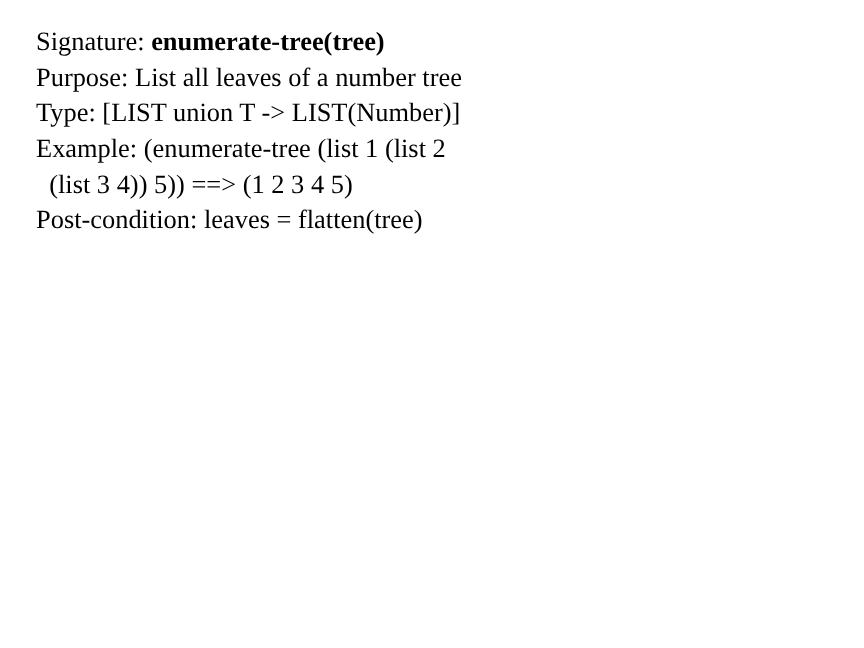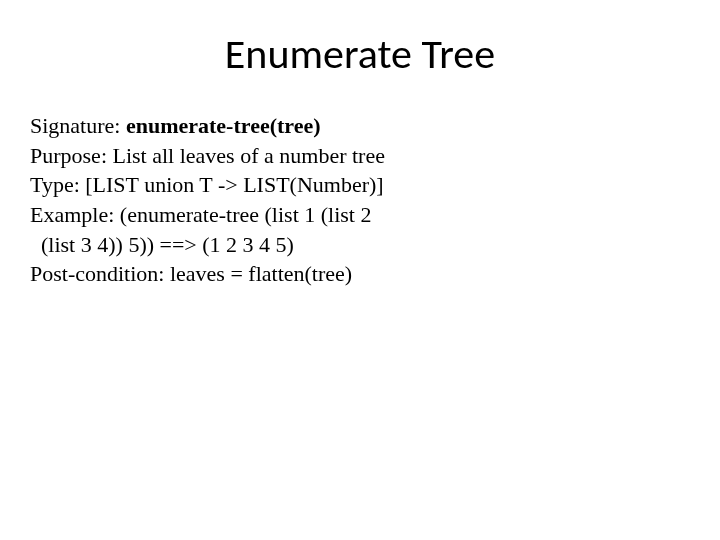--- a/index.html
+++ b/index.html
@@ -30,20 +30,19 @@
       color: #000;
       line-height: 1.35;
       white-space: pre-wrap;
     }
     .bold { font-weight: bold; }
   </style>
 </head>
 <body>
 
 <div class="slide">
-  <h1 class="title">Enumerate Tree</h1>
   <div class="body-text"><span>Signature: </span><span class="bold">enumerate-tree(tree)</span>
 <span>Purpose: List all leaves of a number tree</span>
 <span>Type: [LIST union T -&gt; LIST(Number)]</span>
 <span>Example: (enumerate-tree (list 1 (list 2
   (list 3 4)) 5)) ==&gt; (1 2 3 4 5)</span>
 <span>Post-condition: leaves = flatten(tree)</span></div>
 </div>
 
 </body></html>

